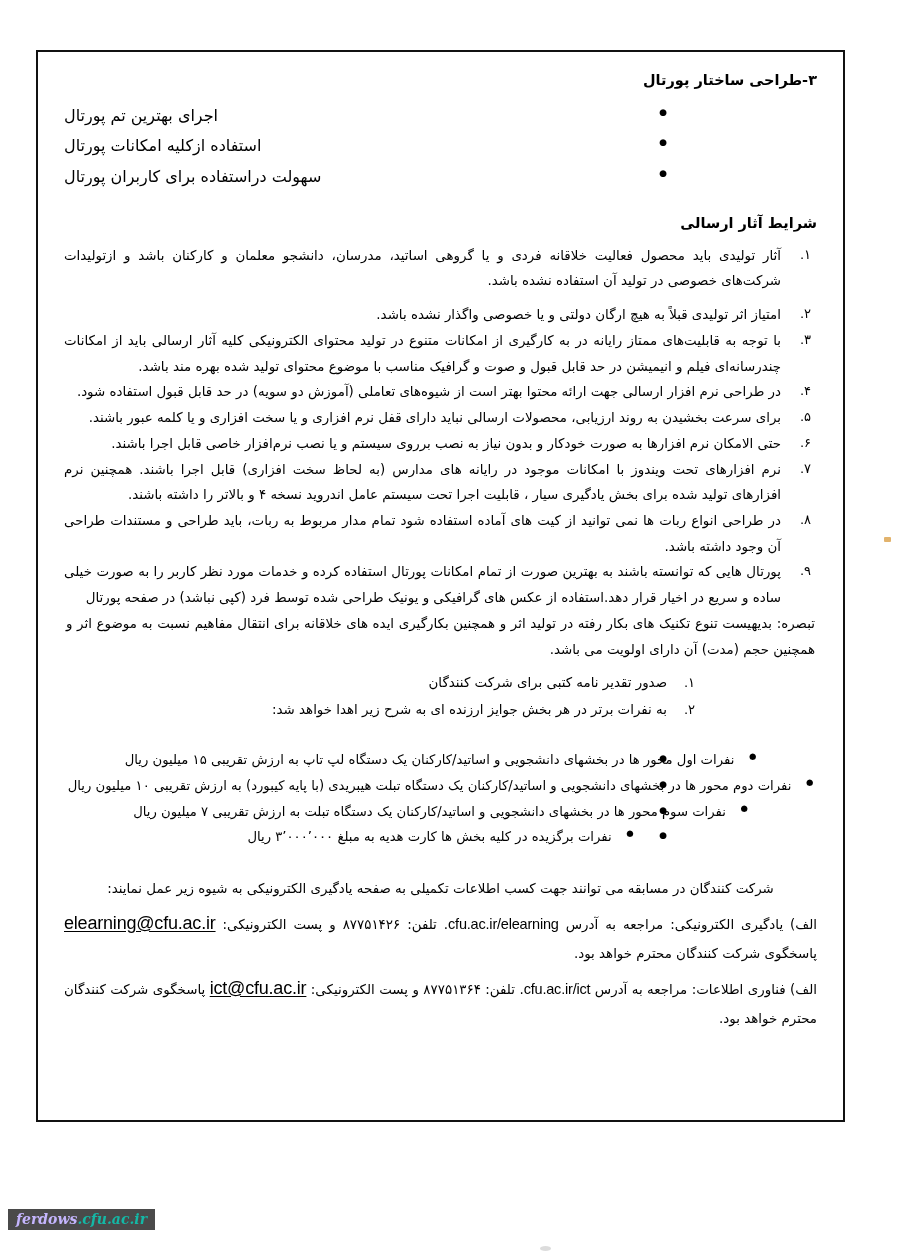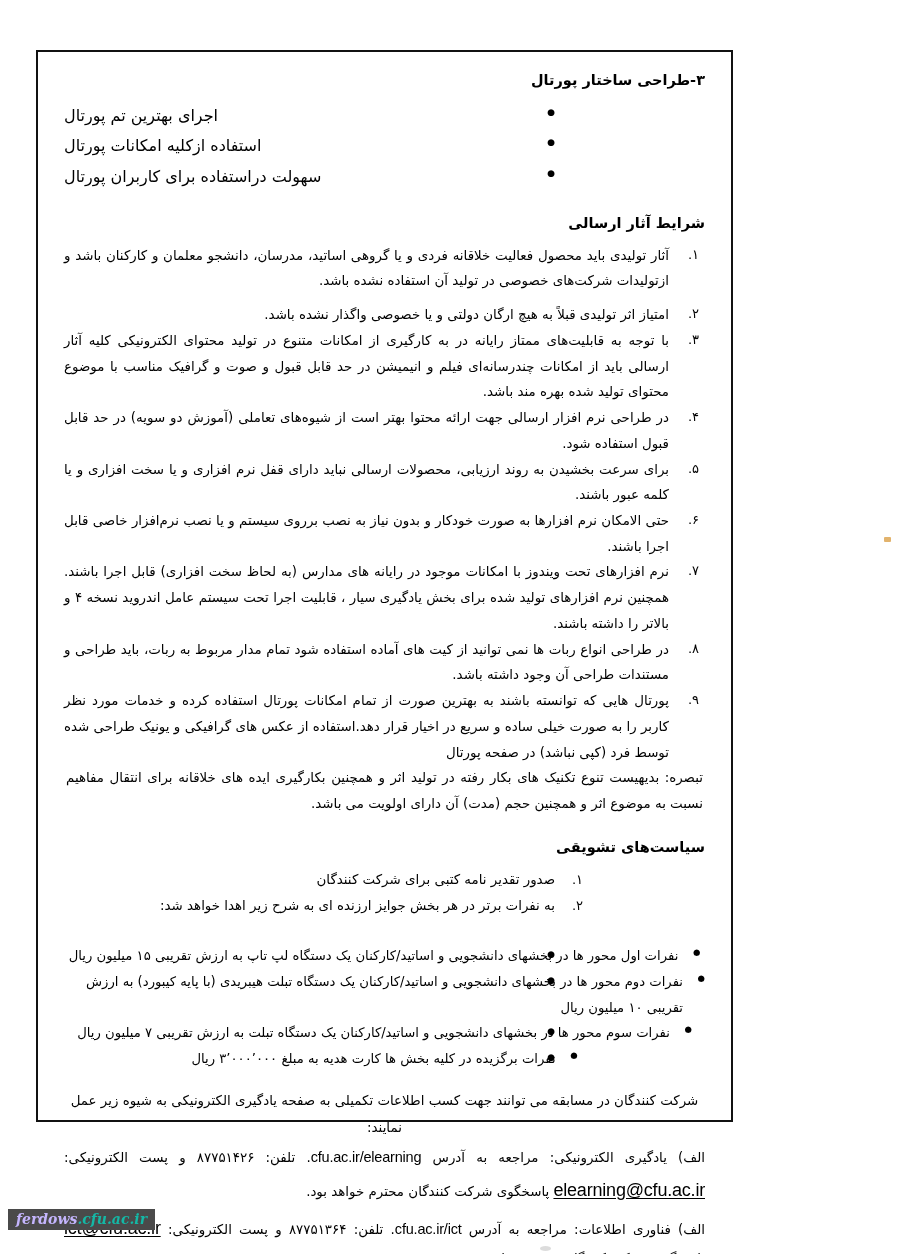--- a/index.html
+++ b/index.html
@@ -15,21 +15,21 @@
     font-family: "DejaVu Sans", "Liberation Sans", sans-serif;
     color: #000000;
     overflow: hidden;
   }
 
   
   #page-frame {
     position: absolute;
     left: 36px;
     top: 50px;
-    width: 697px;
+    width: 809px;
     height: 1072px;
     border: 2px solid #111111;
     box-sizing: border-box;
     background: #ffffff;
   }
 
   #page-body {
     position: absolute;
     left: 26px;
     right: 26px;
@@ -143,21 +143,21 @@
     line-height: 1.92;
     margin: 0;
     padding: 0 2px 0 2px;
     text-align: justify;
     text-align-last: right;
     direction: rtl;
   }
 
   
   .contact-block {
-    margin-top: 16px;
+    margin-top: 26px;
     direction: rtl;
   }
   p.contact {
     font-size: 13.4px;
     line-height: 2.0;
     margin: 0 0 2px 0;
     text-align: justify;
     text-align-last: right;
     direction: rtl;
   }
@@ -274,21 +274,20 @@
         <span>در طراحی انواع ربات ها نمی توانید از کیت های آماده استفاده شود تمام مدار مربوط به ربات، باید طراحی و مستندات طراحی آن وجود داشته باشد.</span>
       </li>
       <li>
         <span class="num">۹.</span>
         <span>پورتال هایی که توانسته باشند به بهترین صورت از تمام امکانات پورتال استفاده کرده و خدمات مورد نظر کاربر را به صورت خیلی ساده و سریع در اخیار قرار دهد.استفاده از عکس های گرافیکی و یونیک طراحی شده توسط فرد (کپی نباشد) در صفحه پورتال</span>
       </li>
     </ol>
 
     <p class="note">تبصره: بدیهیست تنوع تکنیک های بکار رفته در تولید اثر و همچنین بکارگیری ایده های خلاقانه برای انتقال مفاهیم نسبت به موضوع اثر و همچنین حجم (مدت) آن دارای اولویت می باشد.</p>
 
-    <h2 class="heading h-mid">سیاست‌های تشویقی</h2>
 
     <ol class="num-list policy-list">
       <li>
         <span class="num">۱.</span>
         <span>صدور تقدیر نامه کتبی برای شرکت کنندگان</span>
       </li>
       <li>
         <span class="num">۲.</span>
         <span>به نفرات برتر در هر بخش جوایز ارزنده ای به شرح زیر اهدا خواهد شد:</span>
       </li>

